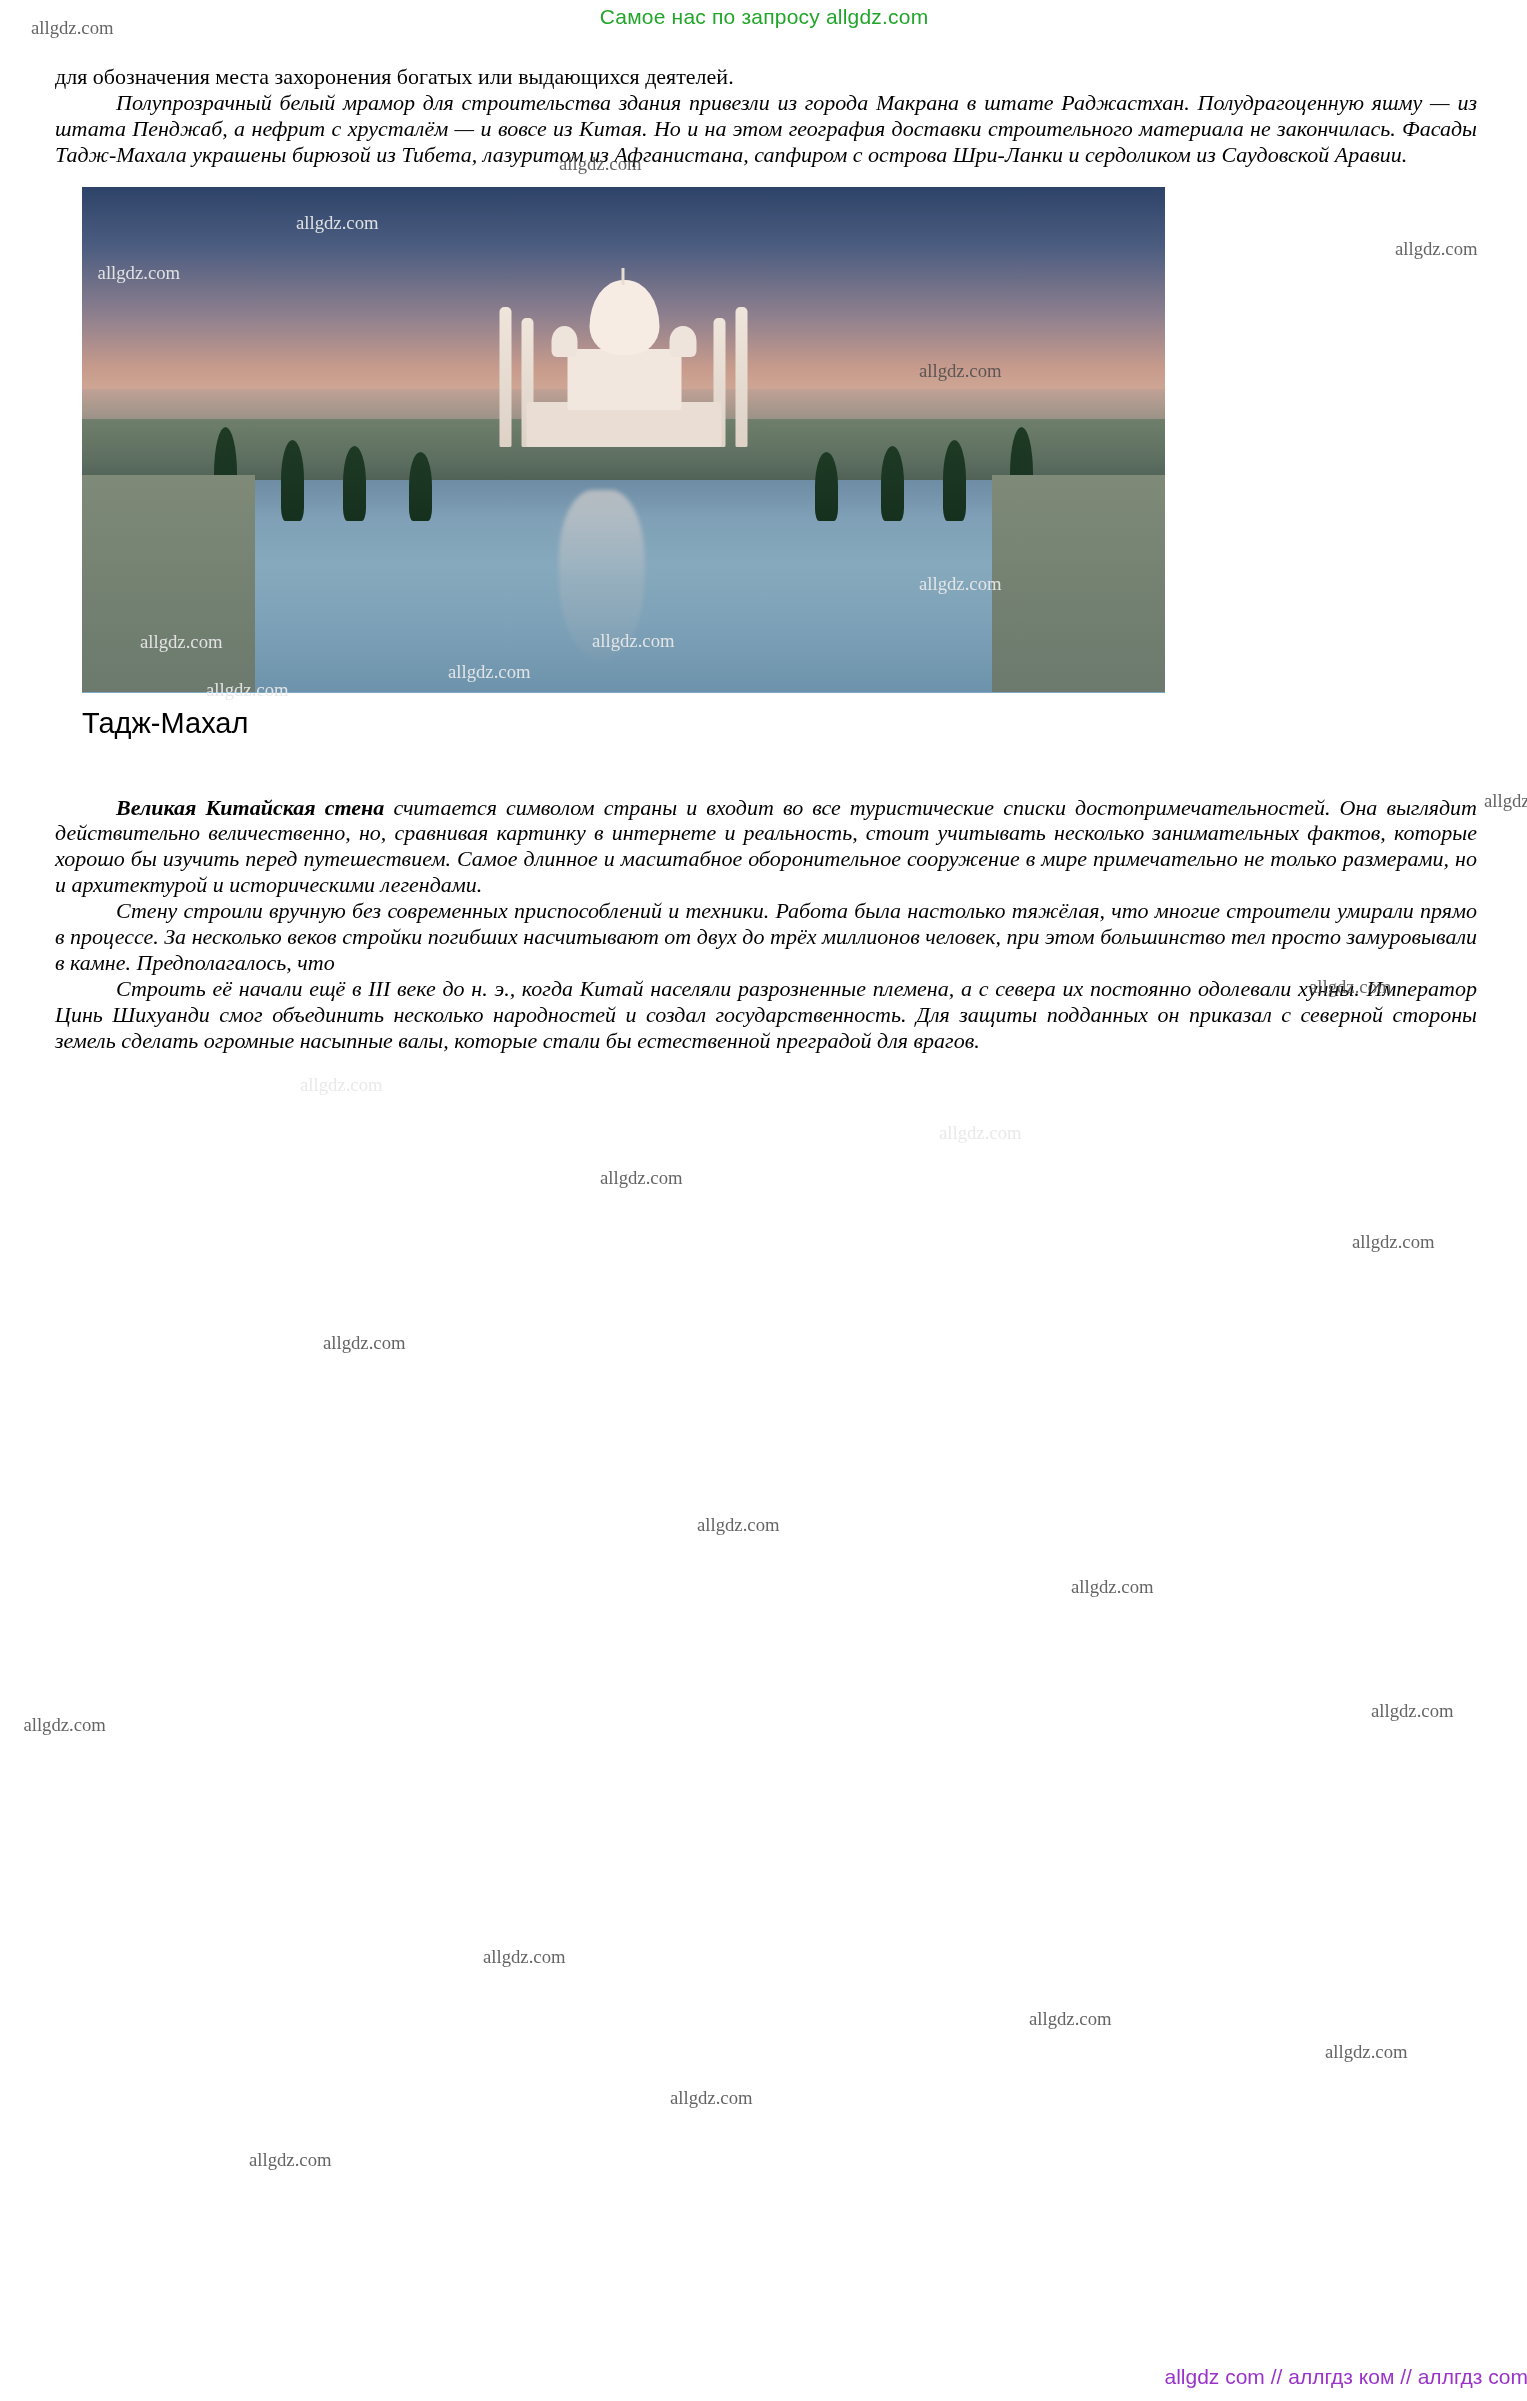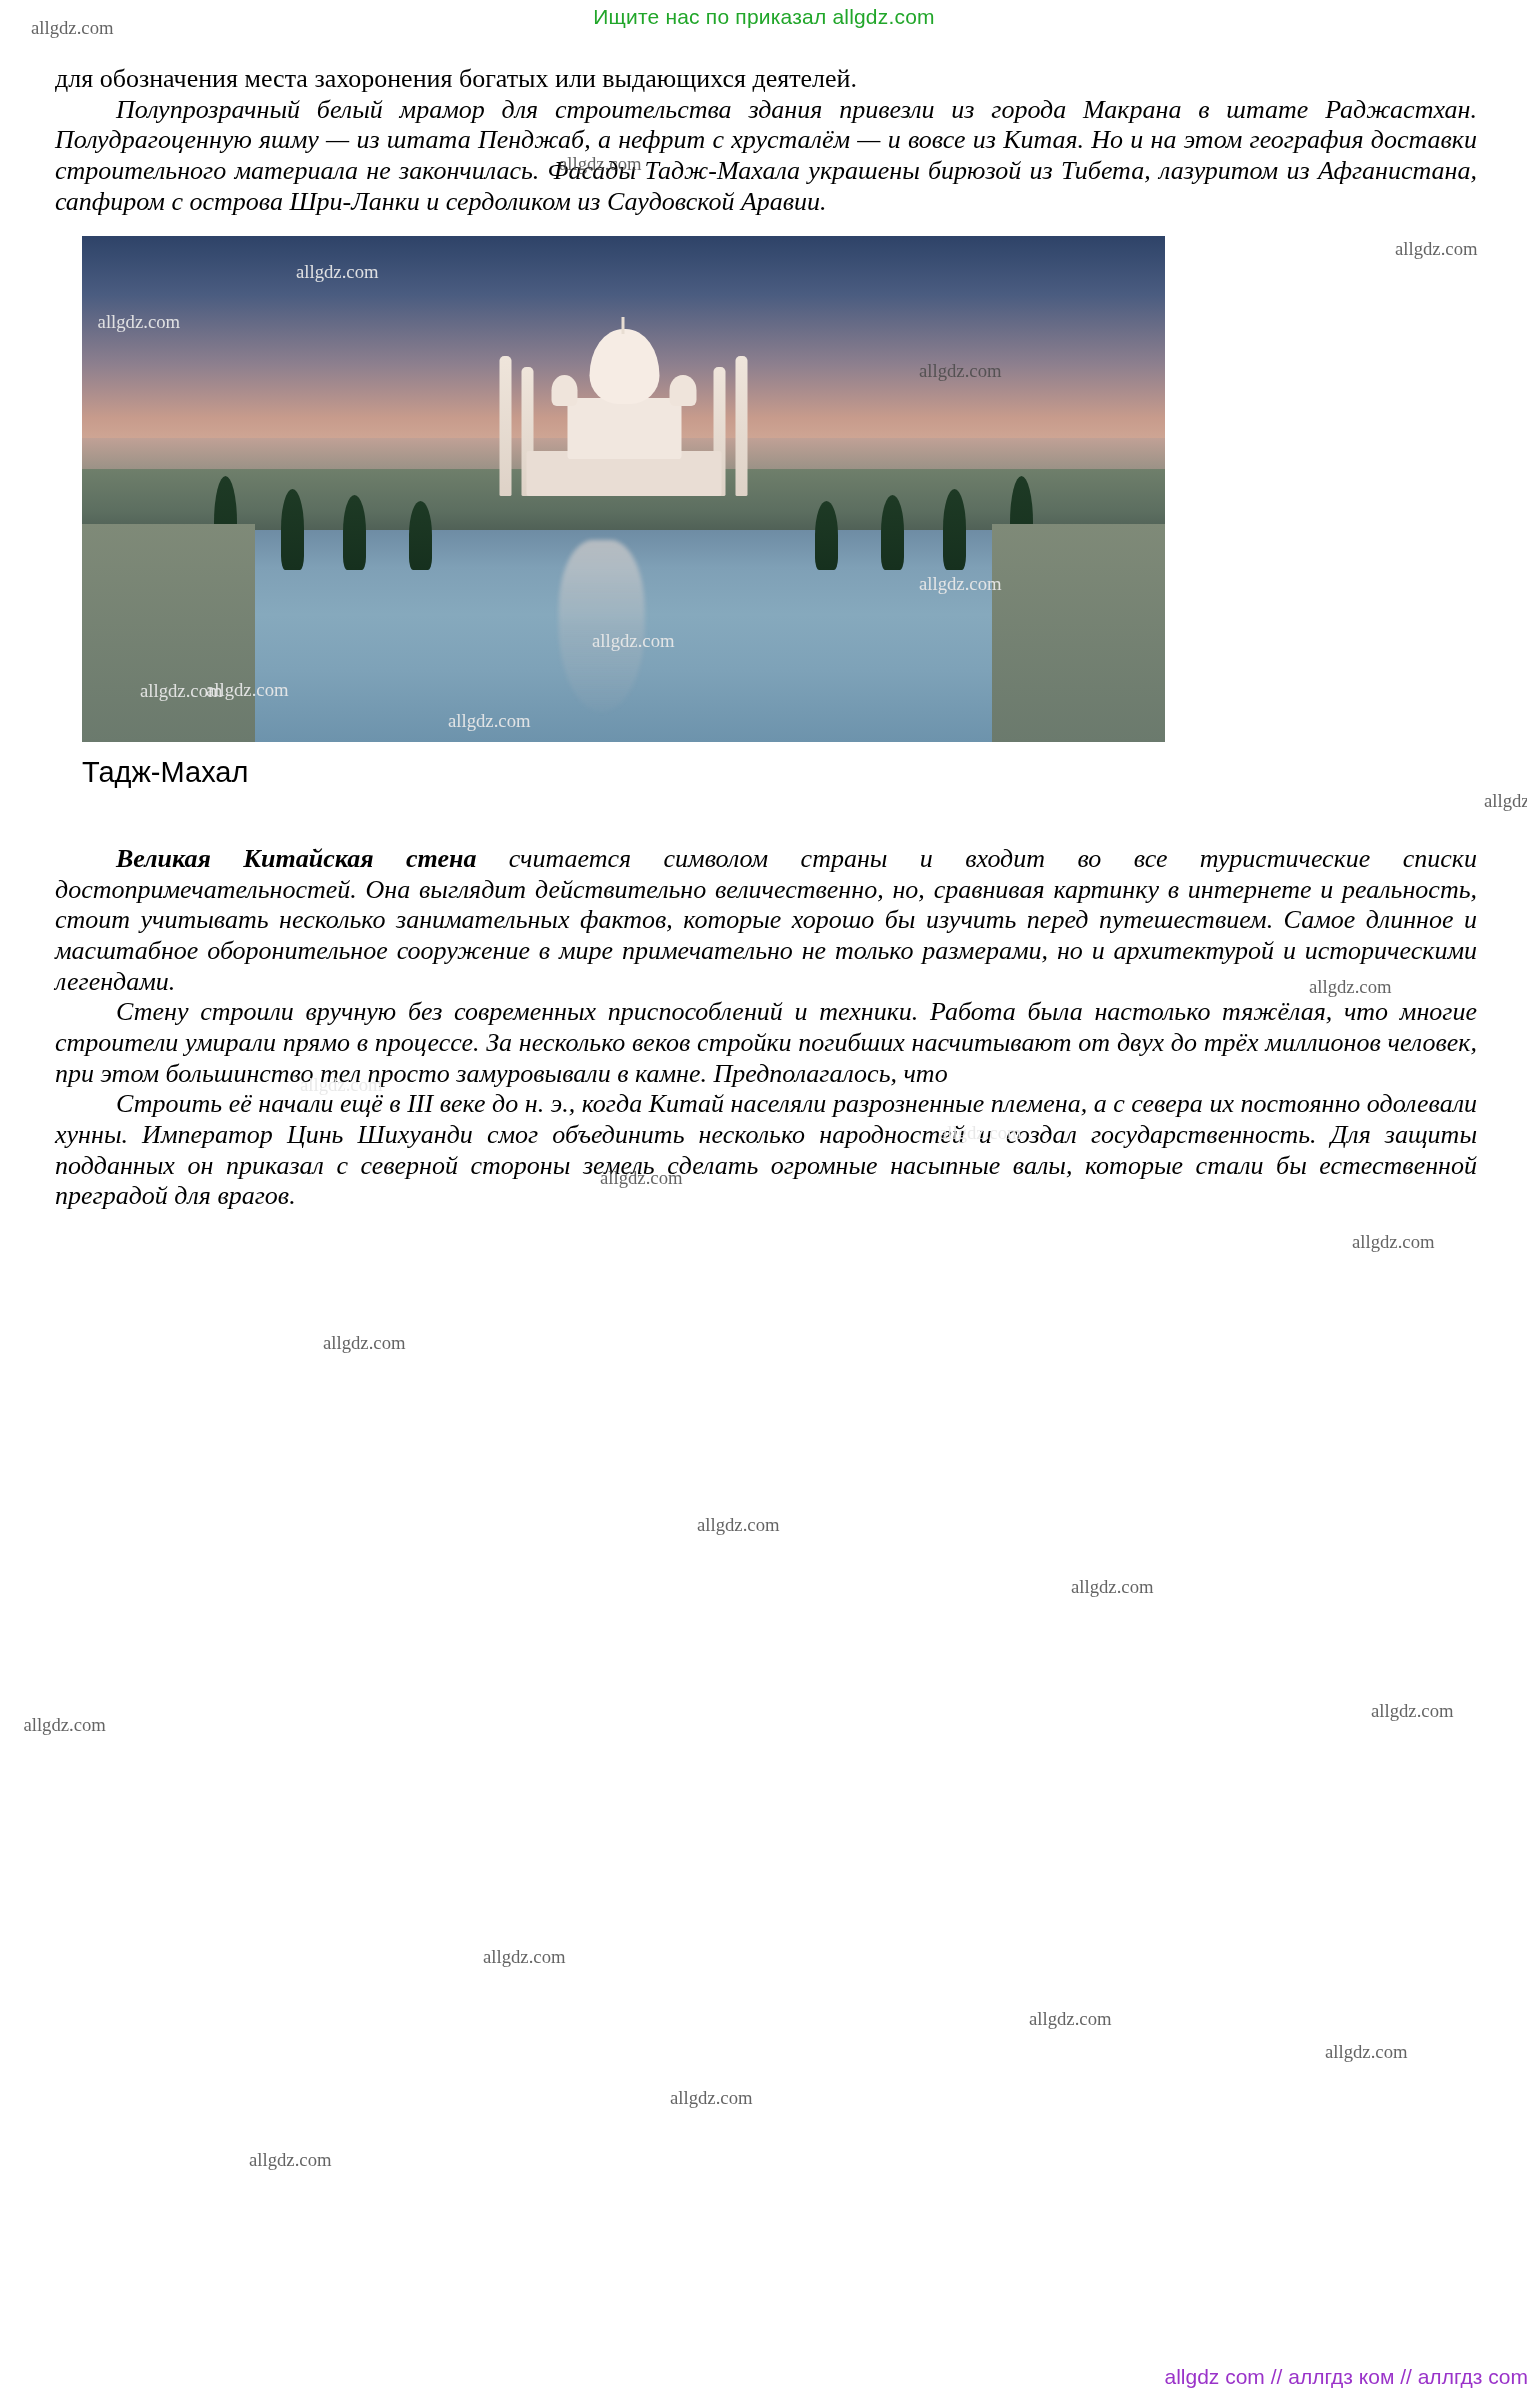--- a/index.html
+++ b/index.html
@@ -39,21 +39,21 @@
 
   .content {
     position: absolute;
     top: 64px;
     left: 55px;
     width: 1422px;
   }
 
   p.body-text {
     margin: 0 0 0 0;
-    font-size: 26px;
+    font-size: 22px;
     line-height: 1.18;
     text-align: justify;
     text-justify: inter-word;
     hyphens: none;
   }
   p.body-text.indent {
     text-indent: 61px;
     font-style: italic;
   }
 
@@ -229,21 +229,21 @@
     color: #9a33c9;
     font-family: "Liberation Sans", sans-serif;
     font-size: 21px;
   }
 </style>
 </head>
 <body>
 
 <div class="page">
 
-  <div class="top-banner">Ищите нас по приказал allgdz.com</div>
+  <div class="top-banner">Самое нас по запросу allgdz.com</div>
 
   <div class="content">
 
     <p class="body-text">для обозначения места захоронения богатых или выдающихся деятелей.</p>
 
     <p class="body-text indent">Полупрозрачный белый мрамор для строительства здания привезли из города Макрана в штате Раджастхан. Полудрагоценную яшму — из штата Пенджаб, а нефрит с хрусталём — и вовсе из Китая. Но и на этом география доставки строительного материала не закончилась. Фасады Тадж-Махала украшены бирюзой из Тибета, лазуритом из Афганистана, сапфиром с острова Шри-Ланки и сердоликом из Саудовской Аравии.</p>
 
     <div class="figure">
       <div class="figure-image">
         <div class="sky"></div>

